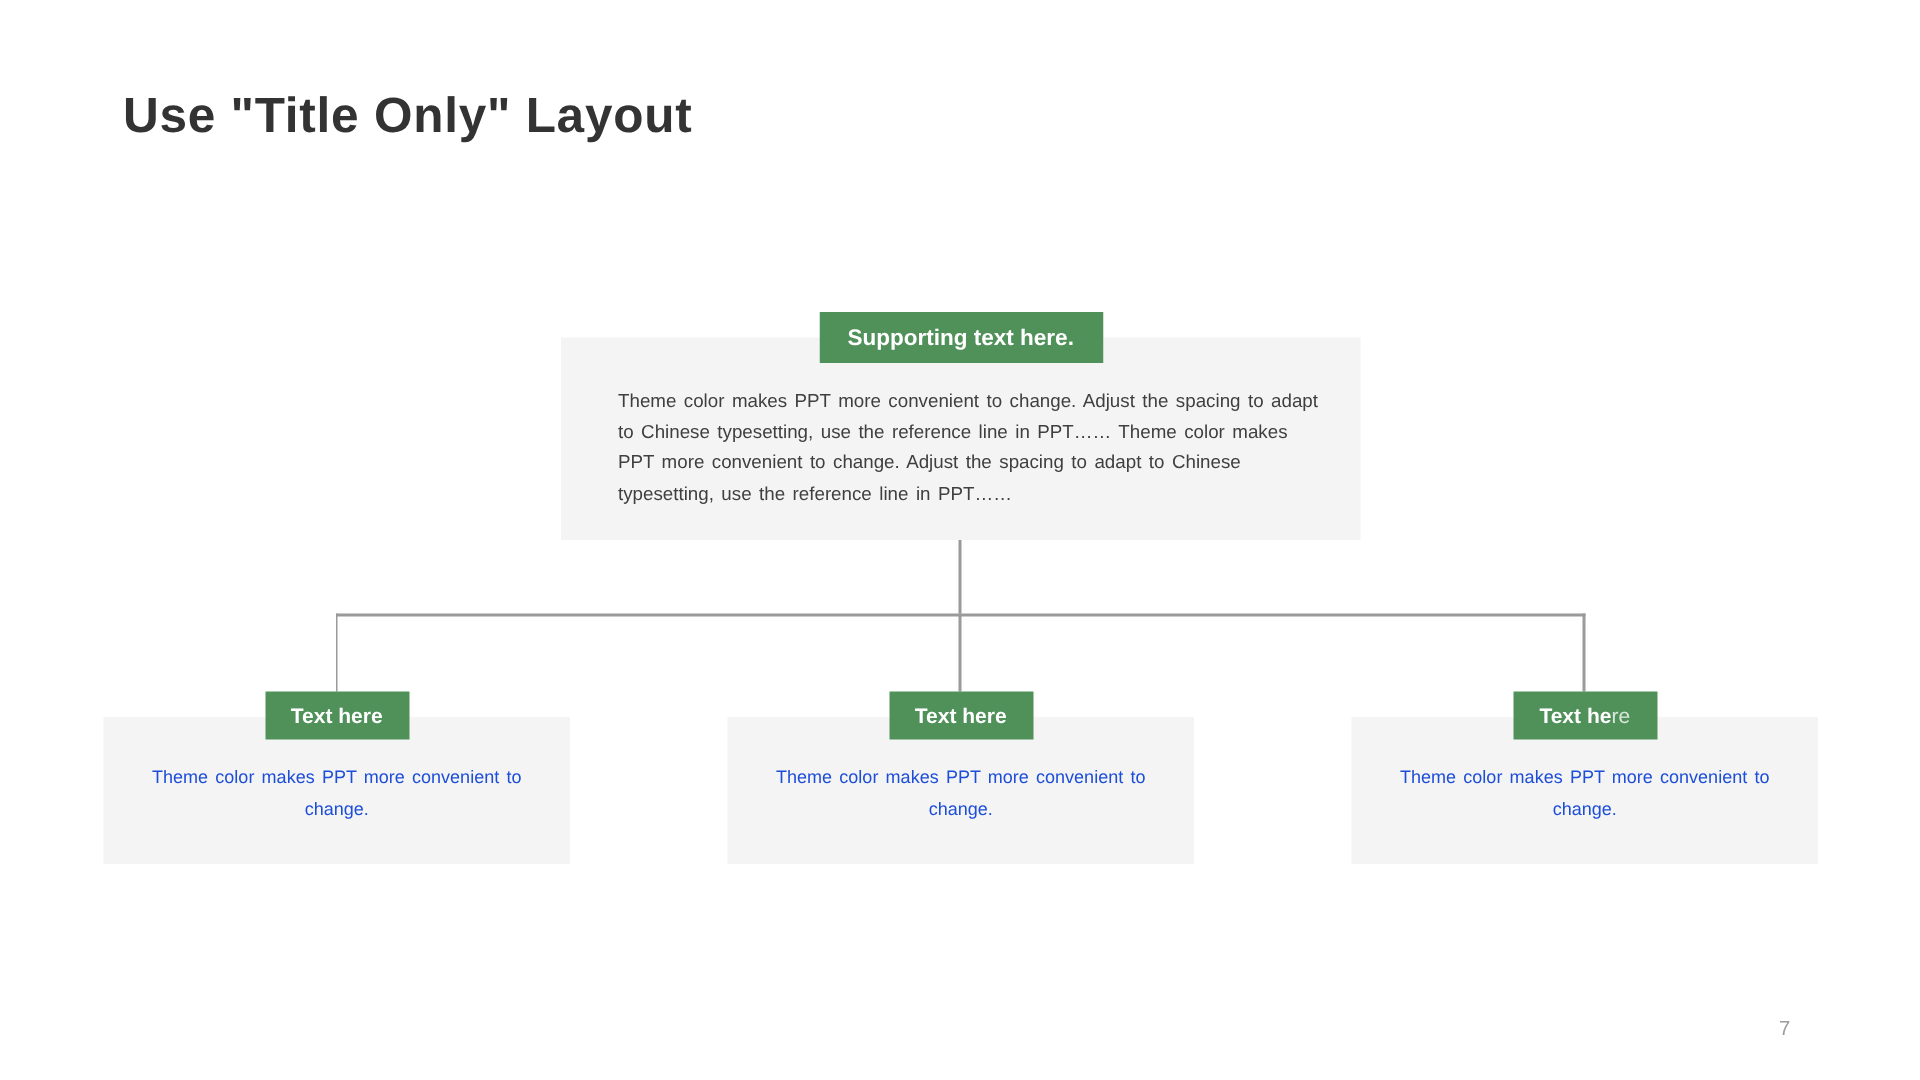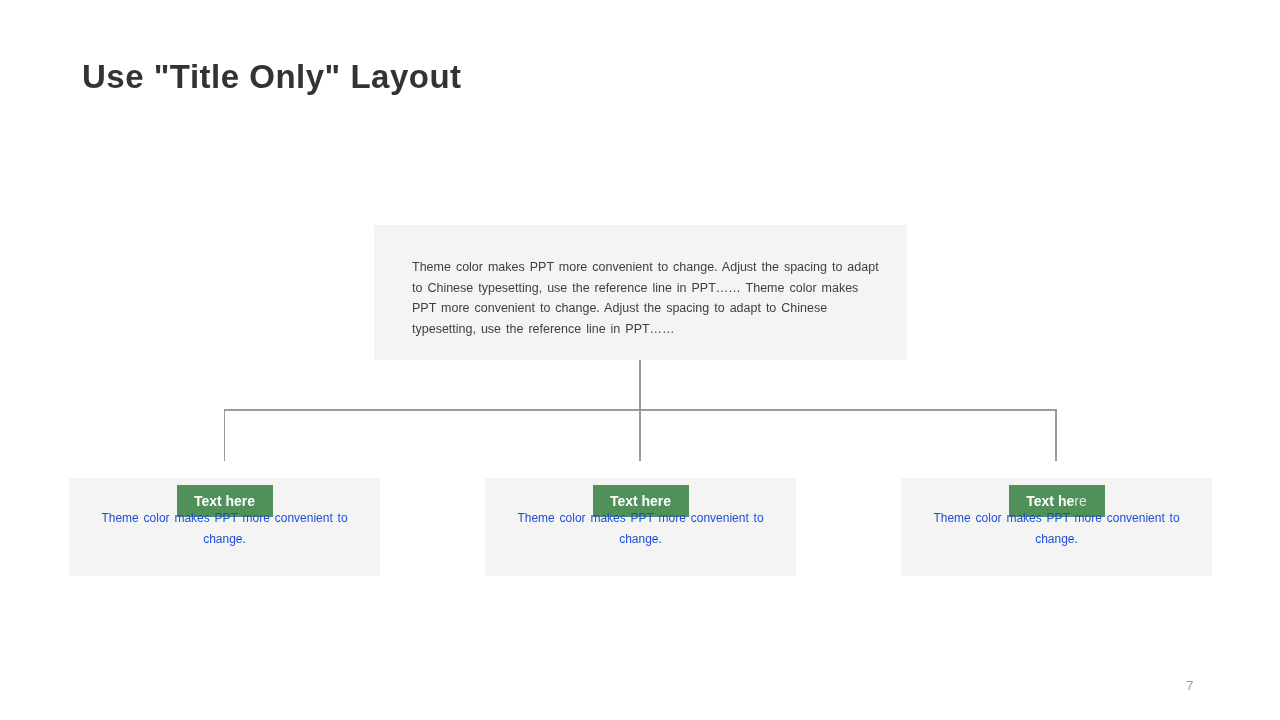--- a/index.html
+++ b/index.html
@@ -83,21 +83,20 @@
     width: 311px;
     height: 98px;
   }
 
   .child-badge {
     top: -17px;
     height: 32px;
     min-width: 96px;
     padding: 0 16px;
     font-size: 14px;
-    margin-top: 24px;
   }
   .badge .light-part {
     font-weight: normal;
     color: rgba(255, 255, 255, 0.78);
     text-align: right;
   }
 
   .child-body {
     position: absolute;
     left: 30px;
@@ -119,20 +118,23 @@
   }
 </style>
 </head>
 <body>
 
 <div class="slide">
 
   <h1 class="title">Use "Title Only" Layout</h1>
 
   <div class="card main-card">
+    <div class="badge main-badge">
+      <span>Supporting text here.</span>
+    </div>
     <p class="main-body">Theme color makes PPT more convenient to change. Adjust the spacing to adapt to Chinese typesetting, use the reference line in PPT…… Theme color makes PPT more convenient to change. Adjust the spacing to adapt to Chinese typesetting, use the reference line in PPT……</p>
   </div>
 
   <div class="connector v" style="left:639px; top:360px; height:49px;"></div>
   <div class="connector h" style="left:223.5px; top:409px; width:833px;"></div>
   <div class="connector v" style="left:223.5px; top:409px; height:52px;"></div>
   <div class="connector v" style="left:639px; top:409px; height:52px;"></div>
   <div class="connector v" style="left:1055px; top:409px; height:52px;"></div>
 
   <div class="card child-card" style="left:69px;">

